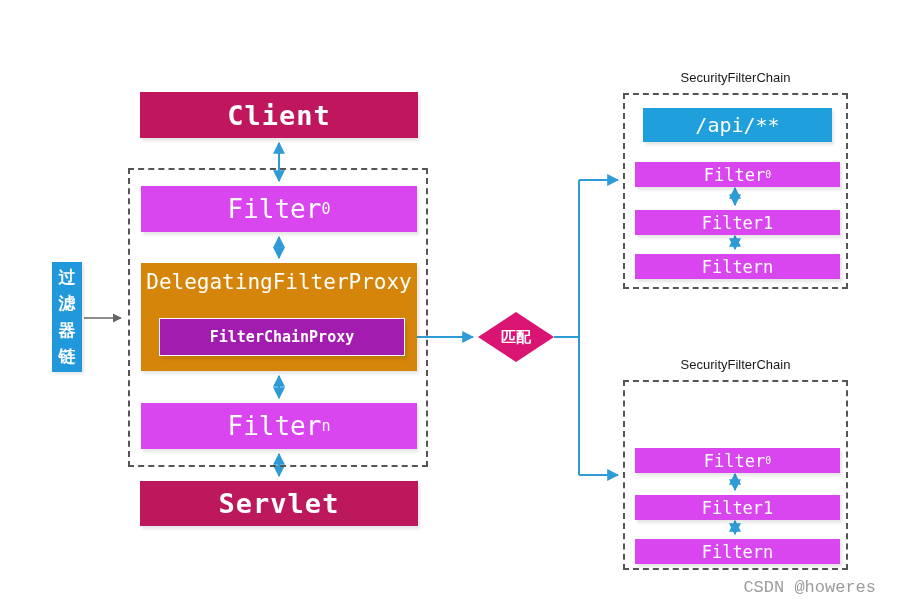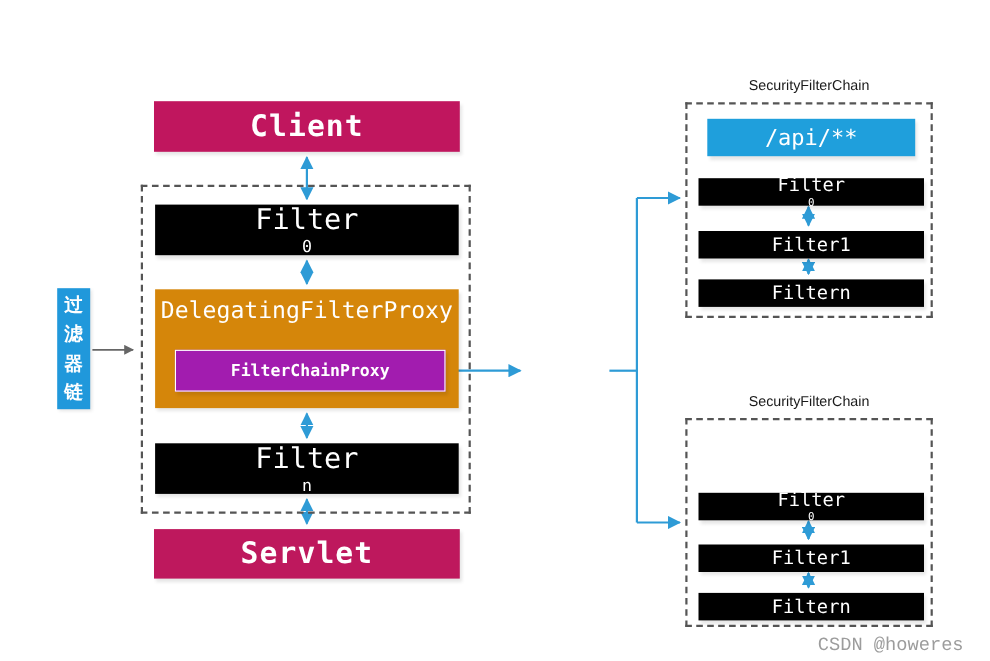--- a/index.html
+++ b/index.html
@@ -11,21 +11,21 @@
   .abs{position:absolute;}
   .connectors{position:absolute;left:0;top:0;width:900px;height:601px;pointer-events:none;}
   .box{
     display:flex;align-items:center;justify-content:center;
     color:#ffffff;font-family:"DejaVu Sans Mono","Liberation Mono",monospace;
     box-shadow:2px 3px 3px rgba(0,0,0,0.10);
     box-sizing:border-box;
   }
   .client{background:#C0165E;font-size:27px;font-weight:bold;letter-spacing:1px;}
   .servlet{background:#be185d;font-size:27px;font-weight:bold;letter-spacing:1px;}
-  .orange{background:#000000;flex-direction:column;}
+  .orange{background:#d946ef;}
   .main-filter{font-size:26px;}
   .delegating{background:#D5860A;flex-direction:column;justify-content:flex-start;}
   .delegating-title{font-size:21px;margin-top:7px;color:#fff;}
   .fcp{
     background:#a21caf;border:1px solid #ffffff;
     font-size:15px;font-weight:bold;color:#ffffff;
   }
   .blue-box{background:#1F9FDC;font-size:20px;}
   .chain-filter{font-size:17px;}
   .dashed{border:2px dashed #555555;box-sizing:border-box;background:transparent;}
@@ -110,20 +110,23 @@
 
   <div class="abs box orange main-filter" style="left:141px;top:403px;width:276px;height:46px;">
     <span>Filter</span>
       <span class="sub">n</span>
   </div>
 
   <div class="abs box servlet" style="left:140px;top:481px;width:278px;height:45px;">
     <span>Servlet</span>
   </div>
 
+  <div class="abs diamond" style="left:478px;top:312px;width:76px;height:50px;">
+    <span>匹配</span>
+  </div>
 
   <div class="abs chain-title" style="left:623px;top:70px;width:225px;">SecurityFilterChain</div>
   <div class="abs dashed" style="left:623px;top:93px;width:225px;height:196px;">
     <div class="abs box blue-box" style="left:18px;top:13px;width:189px;height:34px;">
       <span>/api/**</span>
     </div>
     <div class="abs box orange chain-filter" style="left:10px;top:67px;width:205px;height:25px;">
       <span>Filter</span>
         <span class="sub">0</span>
     </div>

